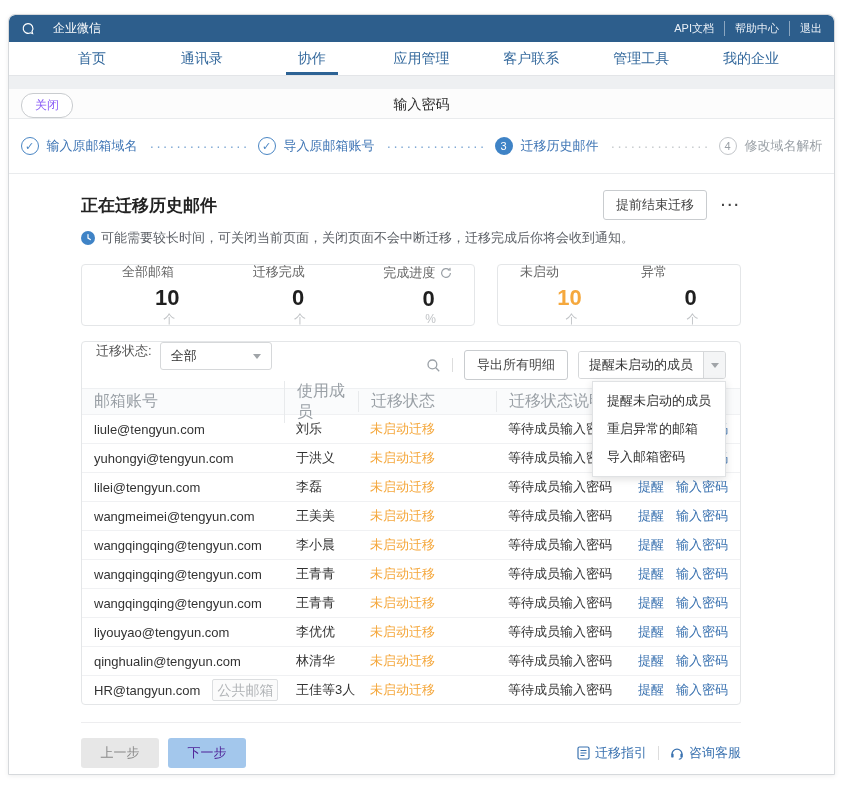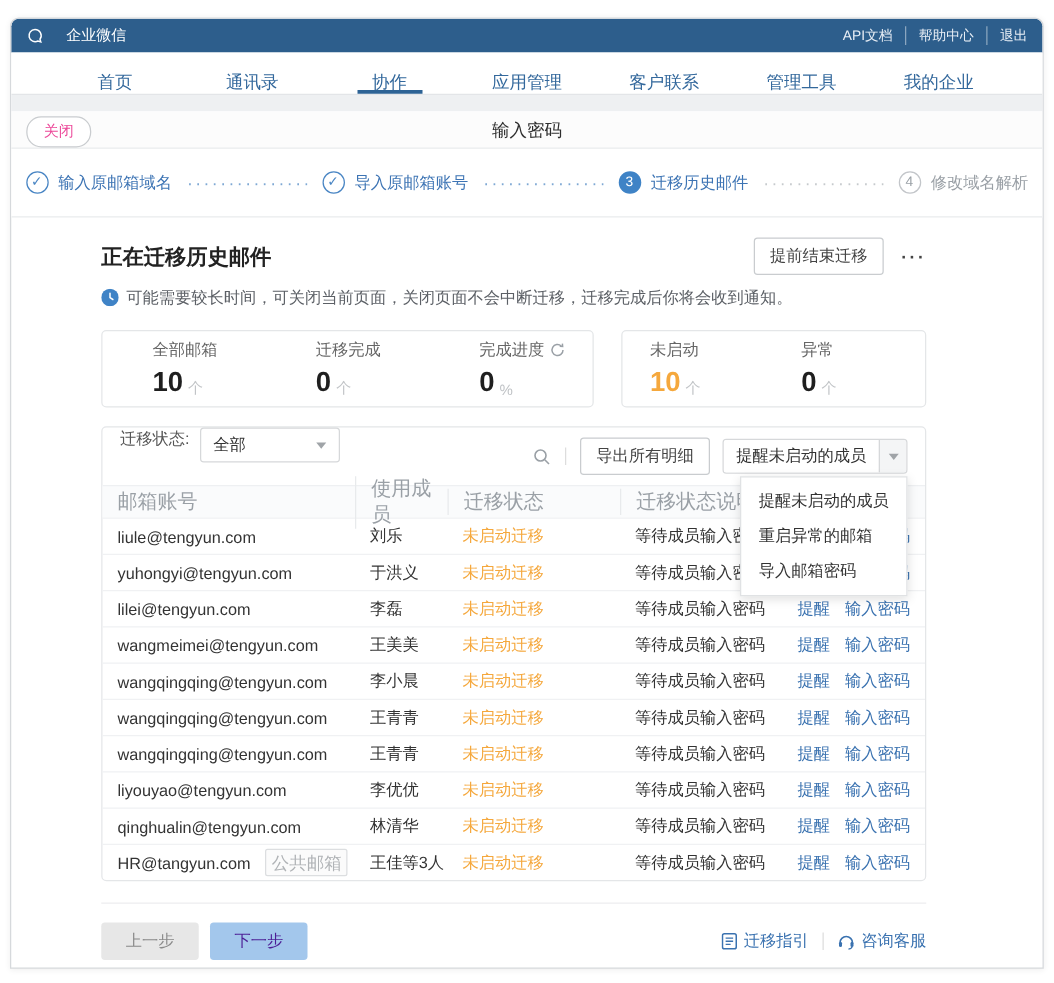--- a/index.html
+++ b/index.html
@@ -14,30 +14,30 @@
   .topbar { height:27px; background:var(--topbar,#2d5e8c); border-radius:6px 6px 0 0;
             display:flex; align-items:center; padding:0 12px; }
   .brand { display:flex; align-items:center; gap:18px; color:#fff; font-size:12px; }
   .tb-links { margin-left:auto; display:flex; align-items:center; }
   .tb-link { color:#e9eff6; font-size:11px; cursor:pointer; }
   .tb-link + .tb-link { border-left:1px solid rgba(255,255,255,.45); padding-left:10px; margin-left:10px; }
 
   
   .nav { height:34px; display:flex; align-items:stretch; padding:0 28px;
          background:#fff; border-bottom:1px solid #e3e5e8; }
-  .nav-item { flex:1; display:flex; align-items:flex-end; justify-content:center;
+  .nav-item { flex:1; display:flex; align-items:center; justify-content:center;
               font-size:14px; color:#33689c; position:relative; cursor:pointer; }
   .nav-item.st-active::after { content:""; position:absolute; bottom:0; left:50%;
               transform:translateX(-50%); width:52px; height:3px; background:#2d6395; }
   .gray-strip { height:13px; background:#eef0f2; }
 
   
   .titlebar { height:30px; background:#fcfcfc; border-bottom:1px solid #e9ebed; position:relative; }
   .close-btn { position:absolute; left:12px; top:4px; padding:3px 13px; font-size:12px;
-               color:#ec4899; background:#fff; border:1px solid #c9cccf; border-radius:12px; cursor:pointer; }
+               color:#8b5cf6; background:#fff; border:1px solid #c9cccf; border-radius:12px; cursor:pointer; }
   .page-title { text-align:center; line-height:30px; font-size:14px; color:#2e2e2e; font-weight:500; }
 
   
   .steps { height:55px; display:flex; align-items:center; justify-content:center;
            background:#fff; border-bottom:1px solid #e9ebed; }
   .step { display:flex; align-items:center; }
   .step-circle { width:18px; height:18px; border-radius:50%; text-align:center;
                  line-height:17px; font-size:11px; flex:0 0 18px; }
   .step.st-done .step-circle   { border:1px solid #4a86c4; color:#4a86c4; }
   .step.st-current .step-circle{ background:#3f83c6; color:#fff; line-height:18px; }
@@ -68,21 +68,21 @@
   
   .stats-row { margin-top:17px; display:flex; justify-content:space-between; }
   .stat-card { border:1px solid #e4e6e8; border-radius:4px; height:62px;
                display:flex; align-items:center; }
   .card1 { flex:0 0 394px; }
   .card2 { flex:0 0 244px; }
   .card1 .stat { flex:1; padding-left:40px; }
   .card2 .stat { flex:1; padding-left:22px; }
   .stat-label-row { display:flex; align-items:center; gap:5px; }
   .stat-label { font-size:13px; color:#666; }
-  .stat-value { margin-top:4px; display:flex; align-items:flex-end; }
+  .stat-value { margin-top:4px; display:flex; align-items:center;flex-direction:column; }
   .num { font-size:22px; font-weight:bold; color:#1f1f1f; }
   .stat.st-warning .num { color:var(--warning,#f5a83d); }
   .unit { font-size:12px; color:#c0c3c6; margin-left:4px; }
 
   
   .table-box { margin-top:15px; border:1px solid #e4e6e8; border-radius:4px; position:relative; }
   .filter-bar { height:46px; display:flex; padding:0 14px; }
   .f-label { font-size:13px; color:#555; margin-right:8px; }
   .select { width:112px; height:28px; border:1px solid #d6d8da; border-radius:3px;
             display:flex; align-items:center; padding:0 10px; font-size:13px; color:#333; cursor:pointer; }

